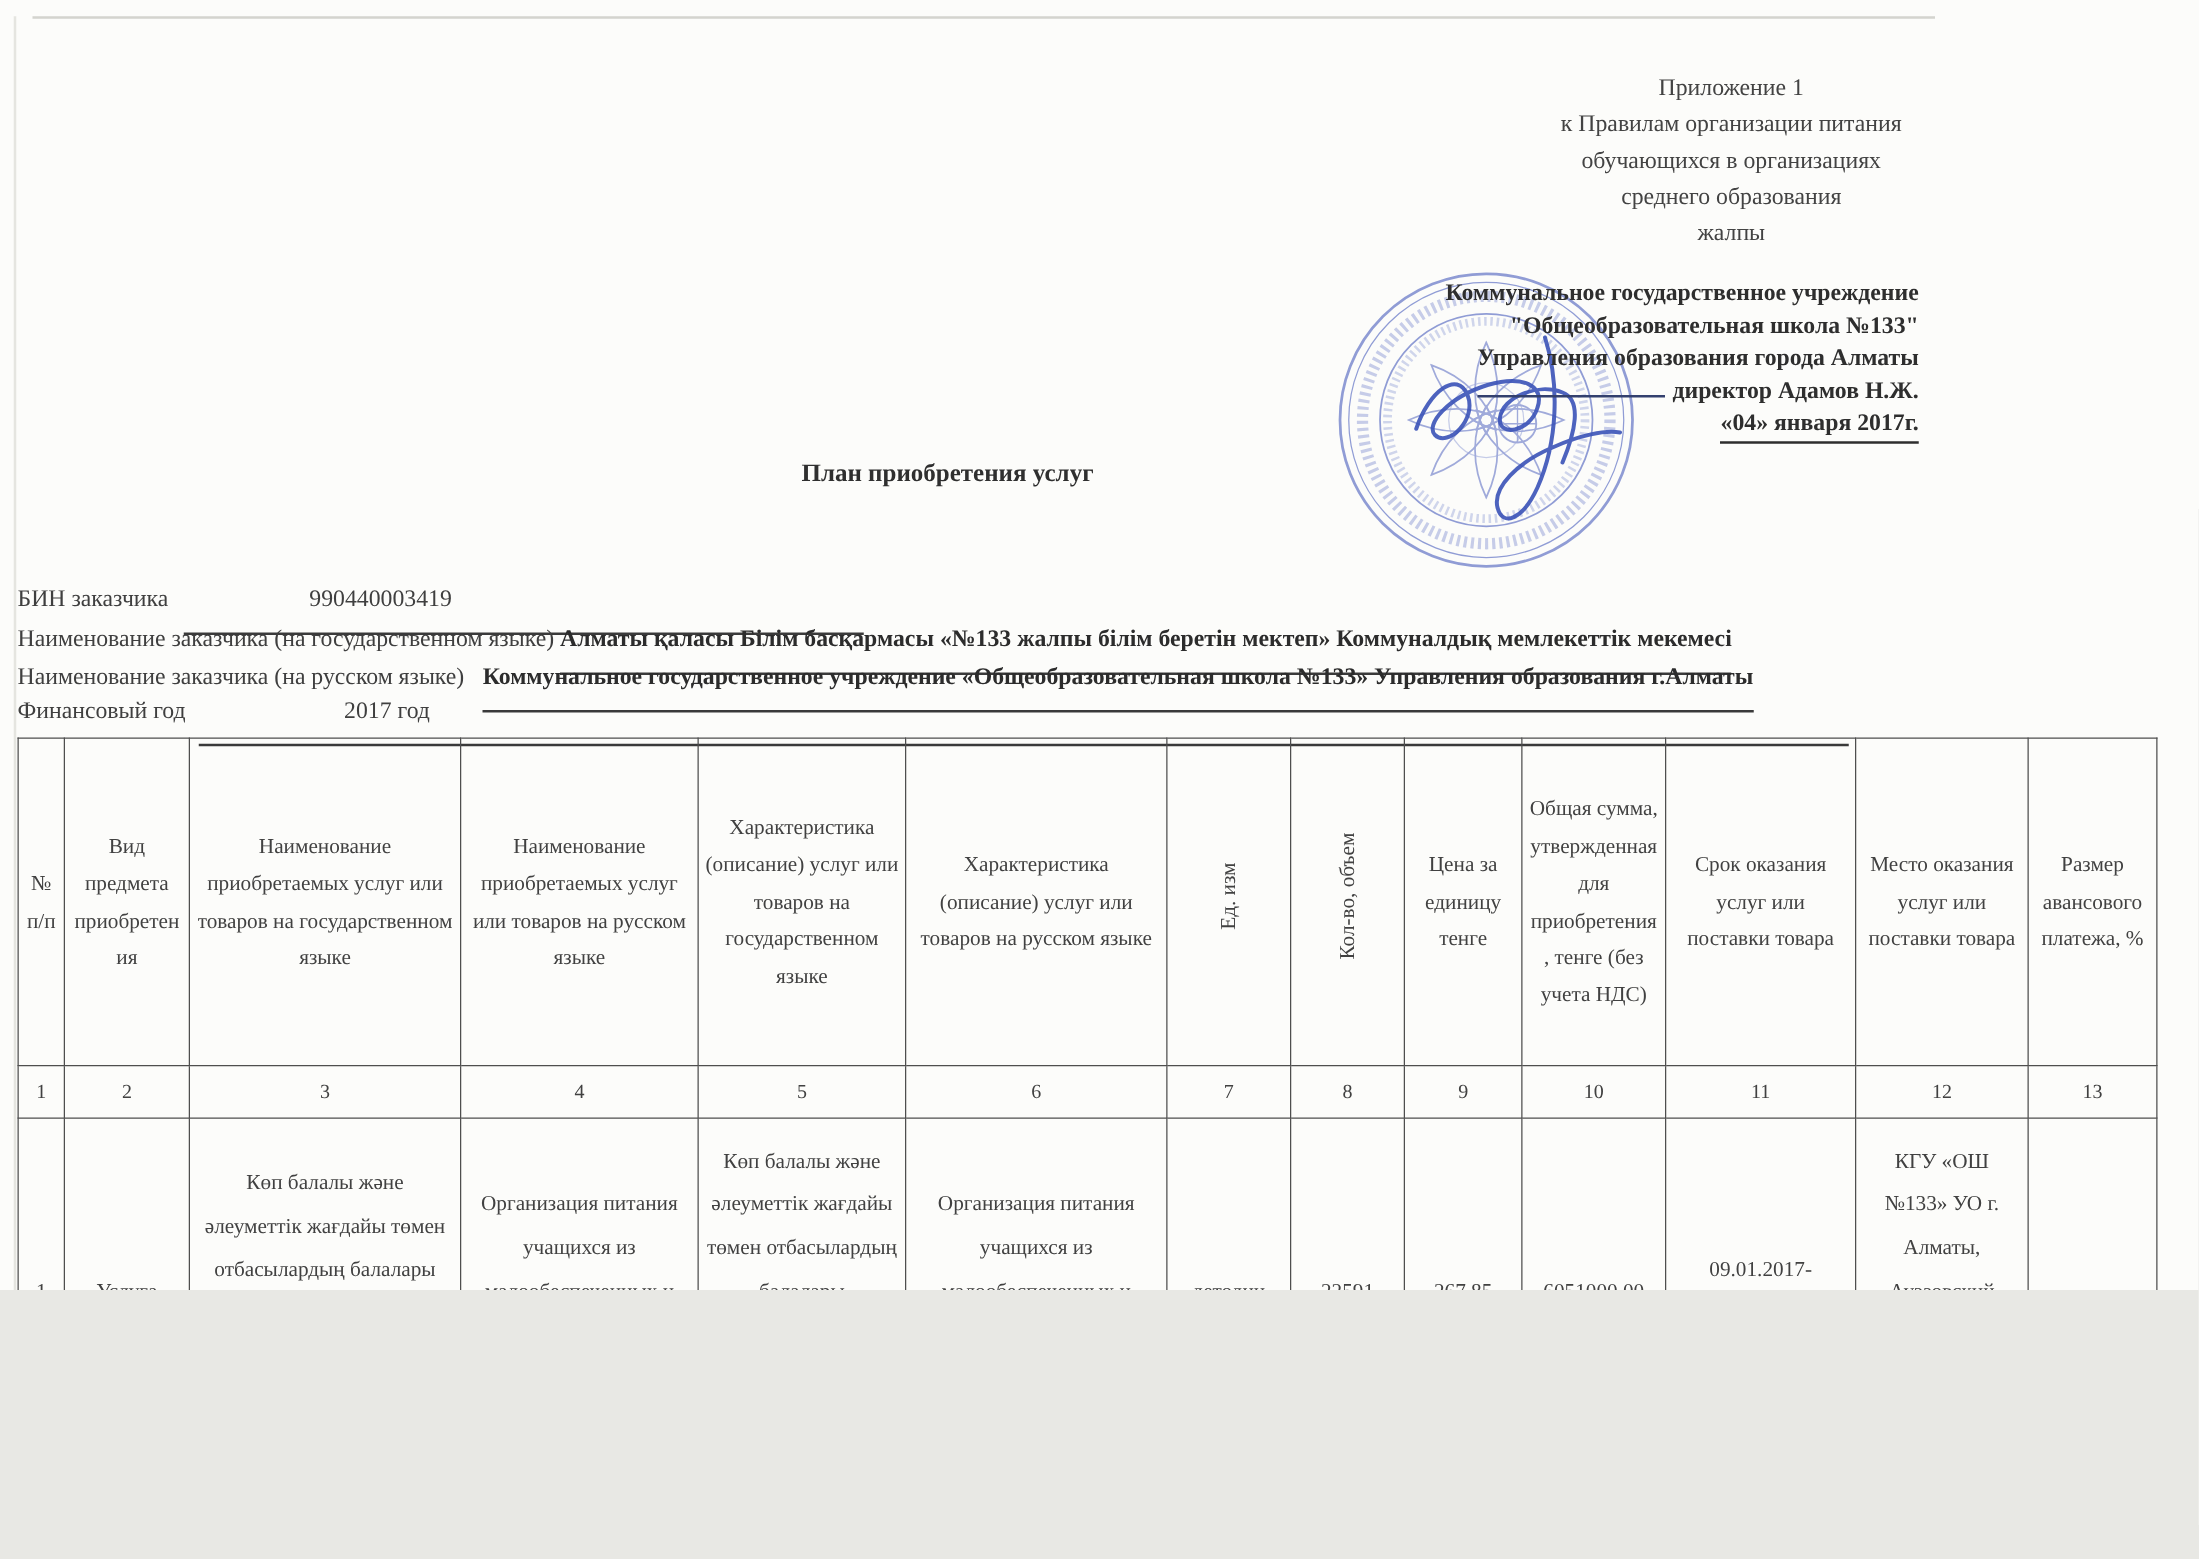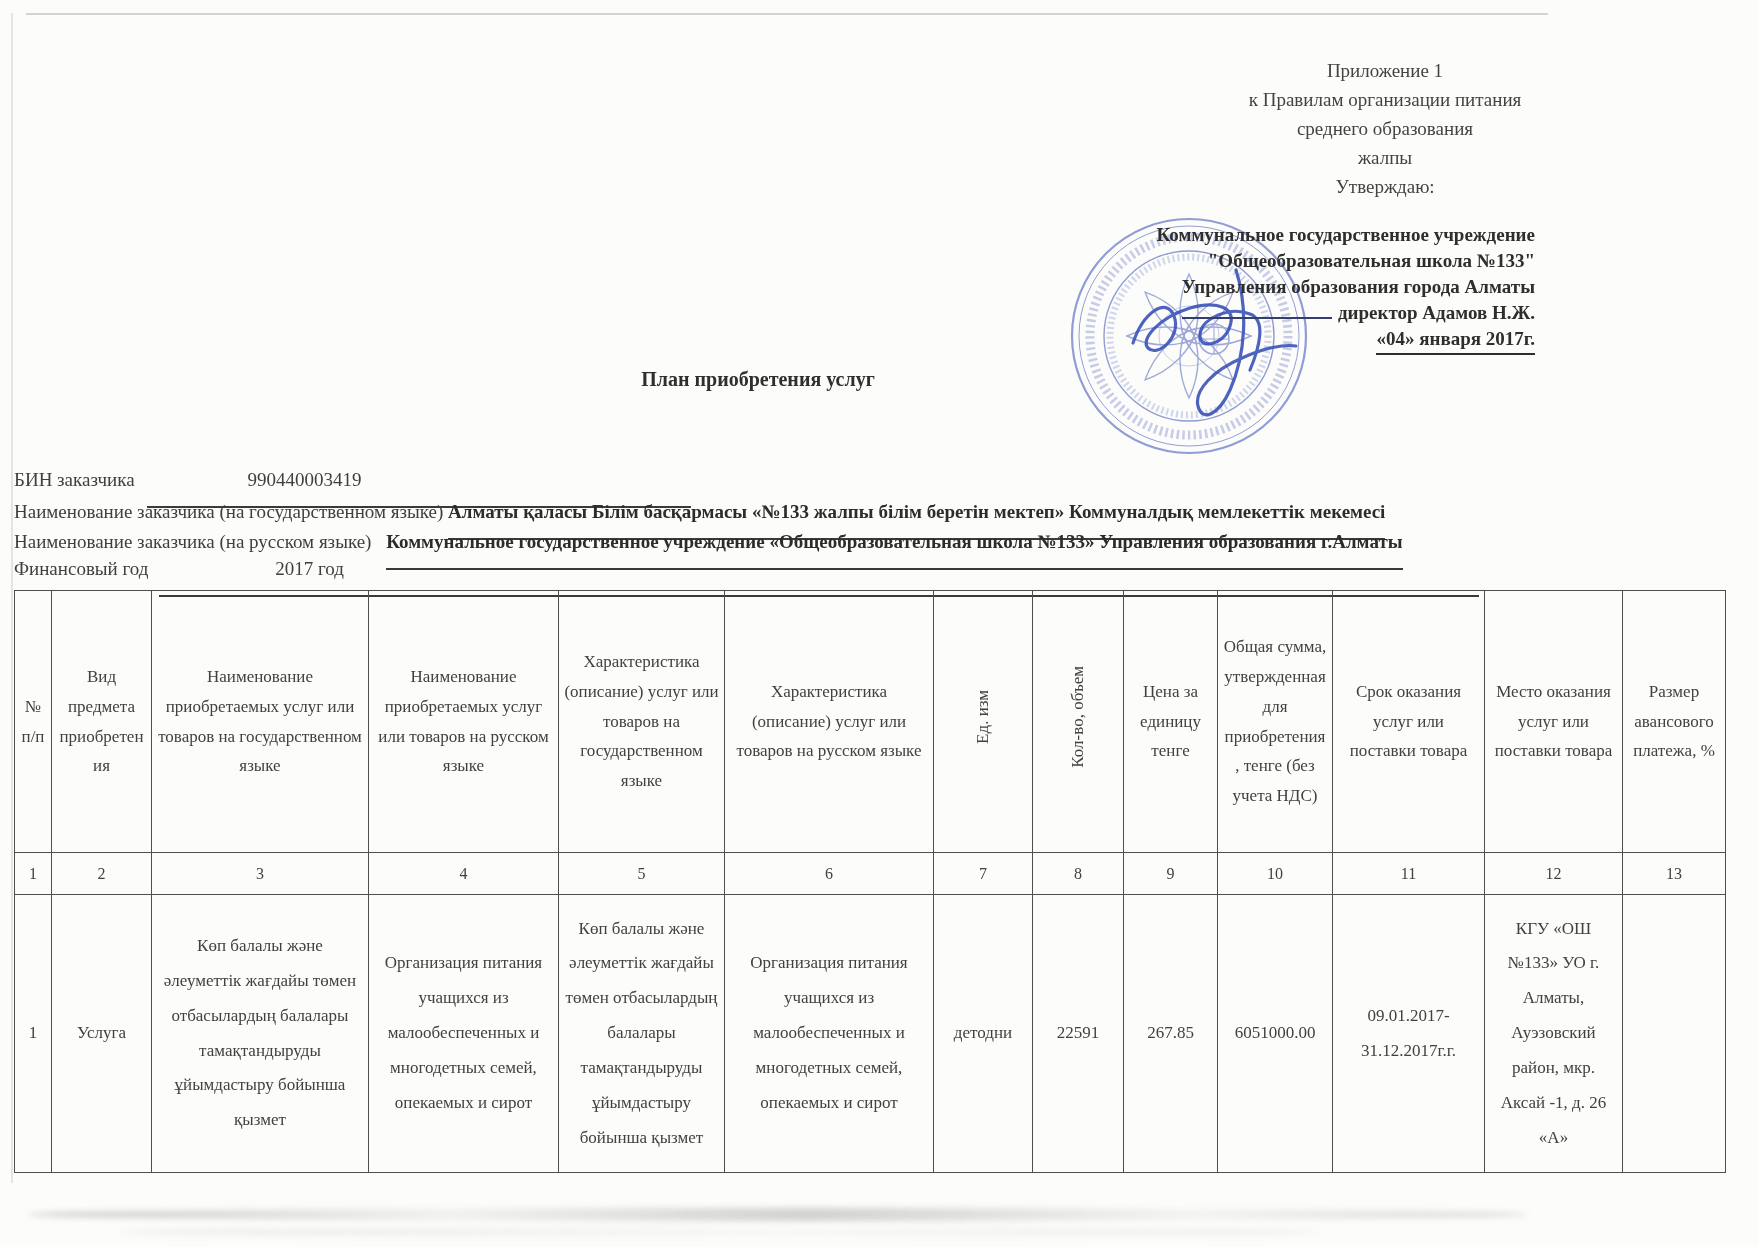--- a/index.html
+++ b/index.html
@@ -1,18 +1,18 @@
 <!DOCTYPE html>
 <html><head>
 <meta charset="utf-8">
 <style>
   html,body{margin:0;padding:0;background:#e8e8e4;}
   .page{
     position:relative;
-    width:1759px;height:1247px;
+    width:1759px;height:1032px;
     background:#fcfcfa;
     overflow:hidden;
     font-family:"Liberation Serif","DejaVu Serif",serif;
     color:#3f3f3f;
   }
   
   .edge-top{position:absolute;left:26px;top:13px;width:1522px;height:2px;background:#b2b2aa;opacity:.55;}
   .edge-left{position:absolute;left:11px;top:13px;width:2px;height:1170px;background:#c9c9c1;opacity:.45;}
   .smudge{position:absolute;left:28px;top:1208px;width:1500px;height:13px;border-radius:50%;
     background:linear-gradient(90deg,rgba(115,115,108,.38),rgba(165,165,155,.12) 28%,rgba(120,120,112,.32) 52%,rgba(175,175,165,.10) 78%,rgba(128,128,120,.30));
@@ -57,23 +57,23 @@
 <div class="page">
 
   <div class="edge-top"></div>
   <div class="edge-left"></div>
   <div class="smudge"></div>
   <div class="smudge2"></div>
 
   <div class="appendix">
     <div>Приложение 1</div>
     <div>к Правилам организации питания</div>
+    <div>обучающихся в организациях</div>
     <div>среднего образования</div>
     <div>жалпы</div>
-    <div>Утверждаю:</div>
   </div>
 
   <svg class="seal" width="252" height="252" viewBox="0 0 252 252">
     <g fill="none" stroke="#7282cb">
       <circle cx="126" cy="126" r="117" stroke-width="2.2"></circle>
       <circle cx="126" cy="126" r="110" stroke-width="1"></circle>
       <circle cx="126" cy="126" r="99" stroke-width="9" stroke-dasharray="2.5 3.2" opacity=".5"></circle>
       <circle cx="126" cy="126" r="85" stroke-width="1.4"></circle>
       <circle cx="126" cy="126" r="79" stroke-width="7" stroke-dasharray="2 3" opacity=".42"></circle>
       <g stroke-width="1.4" opacity=".85">

